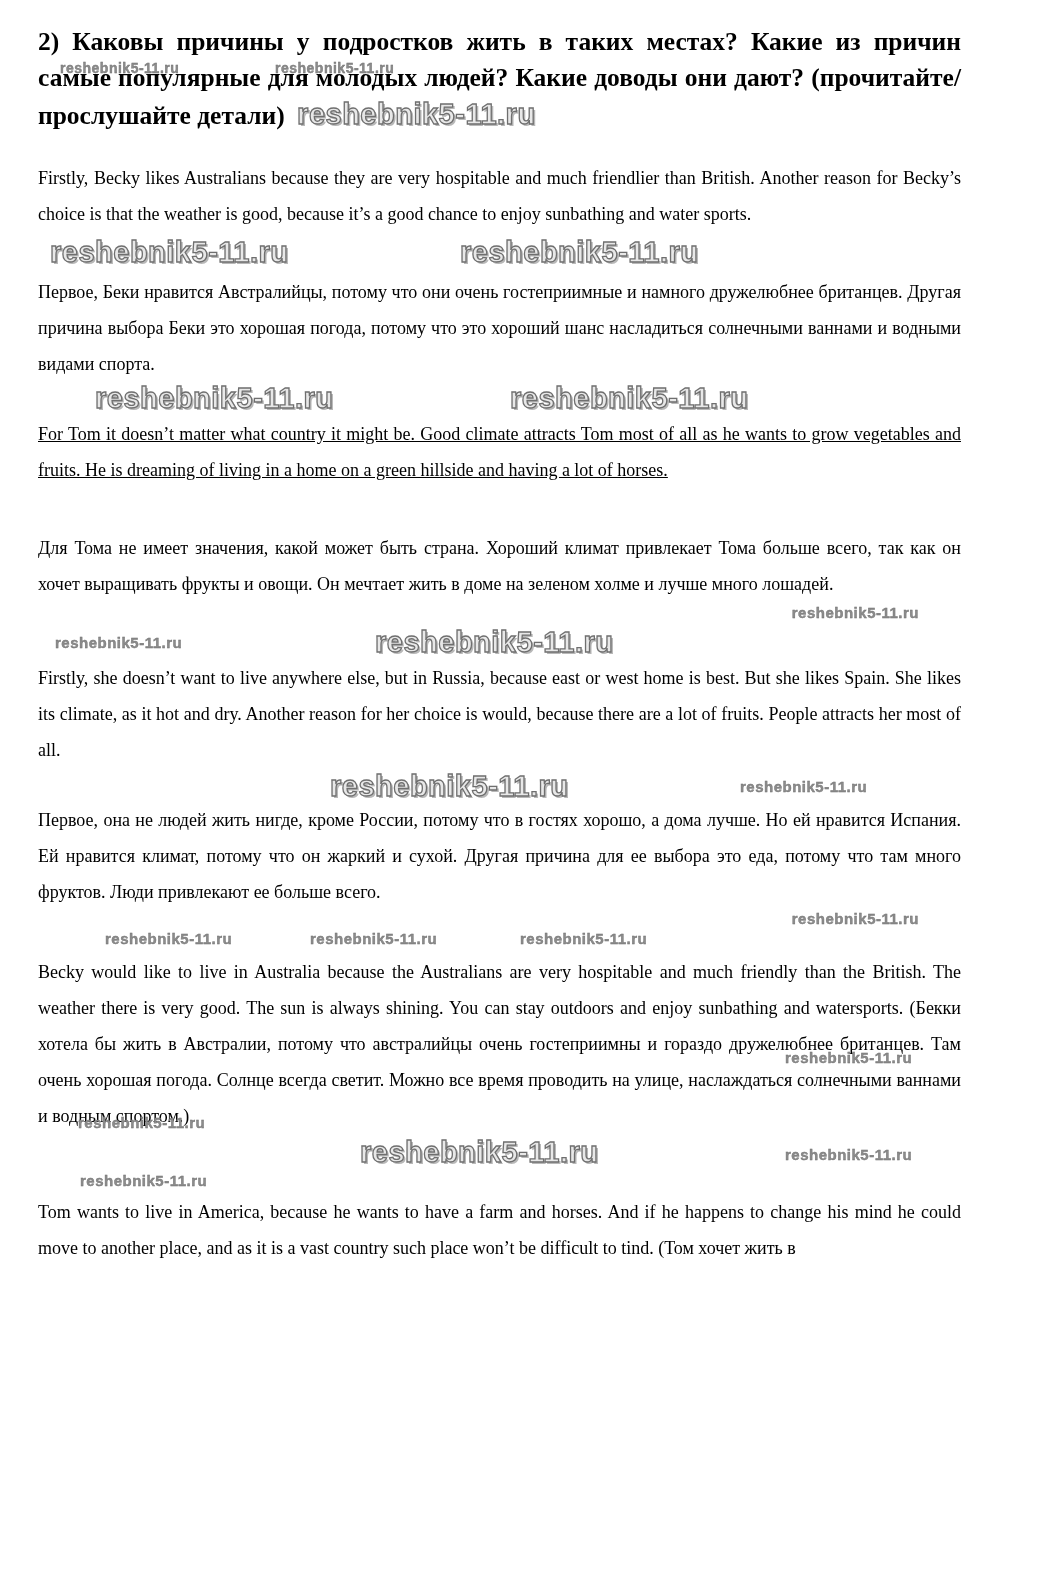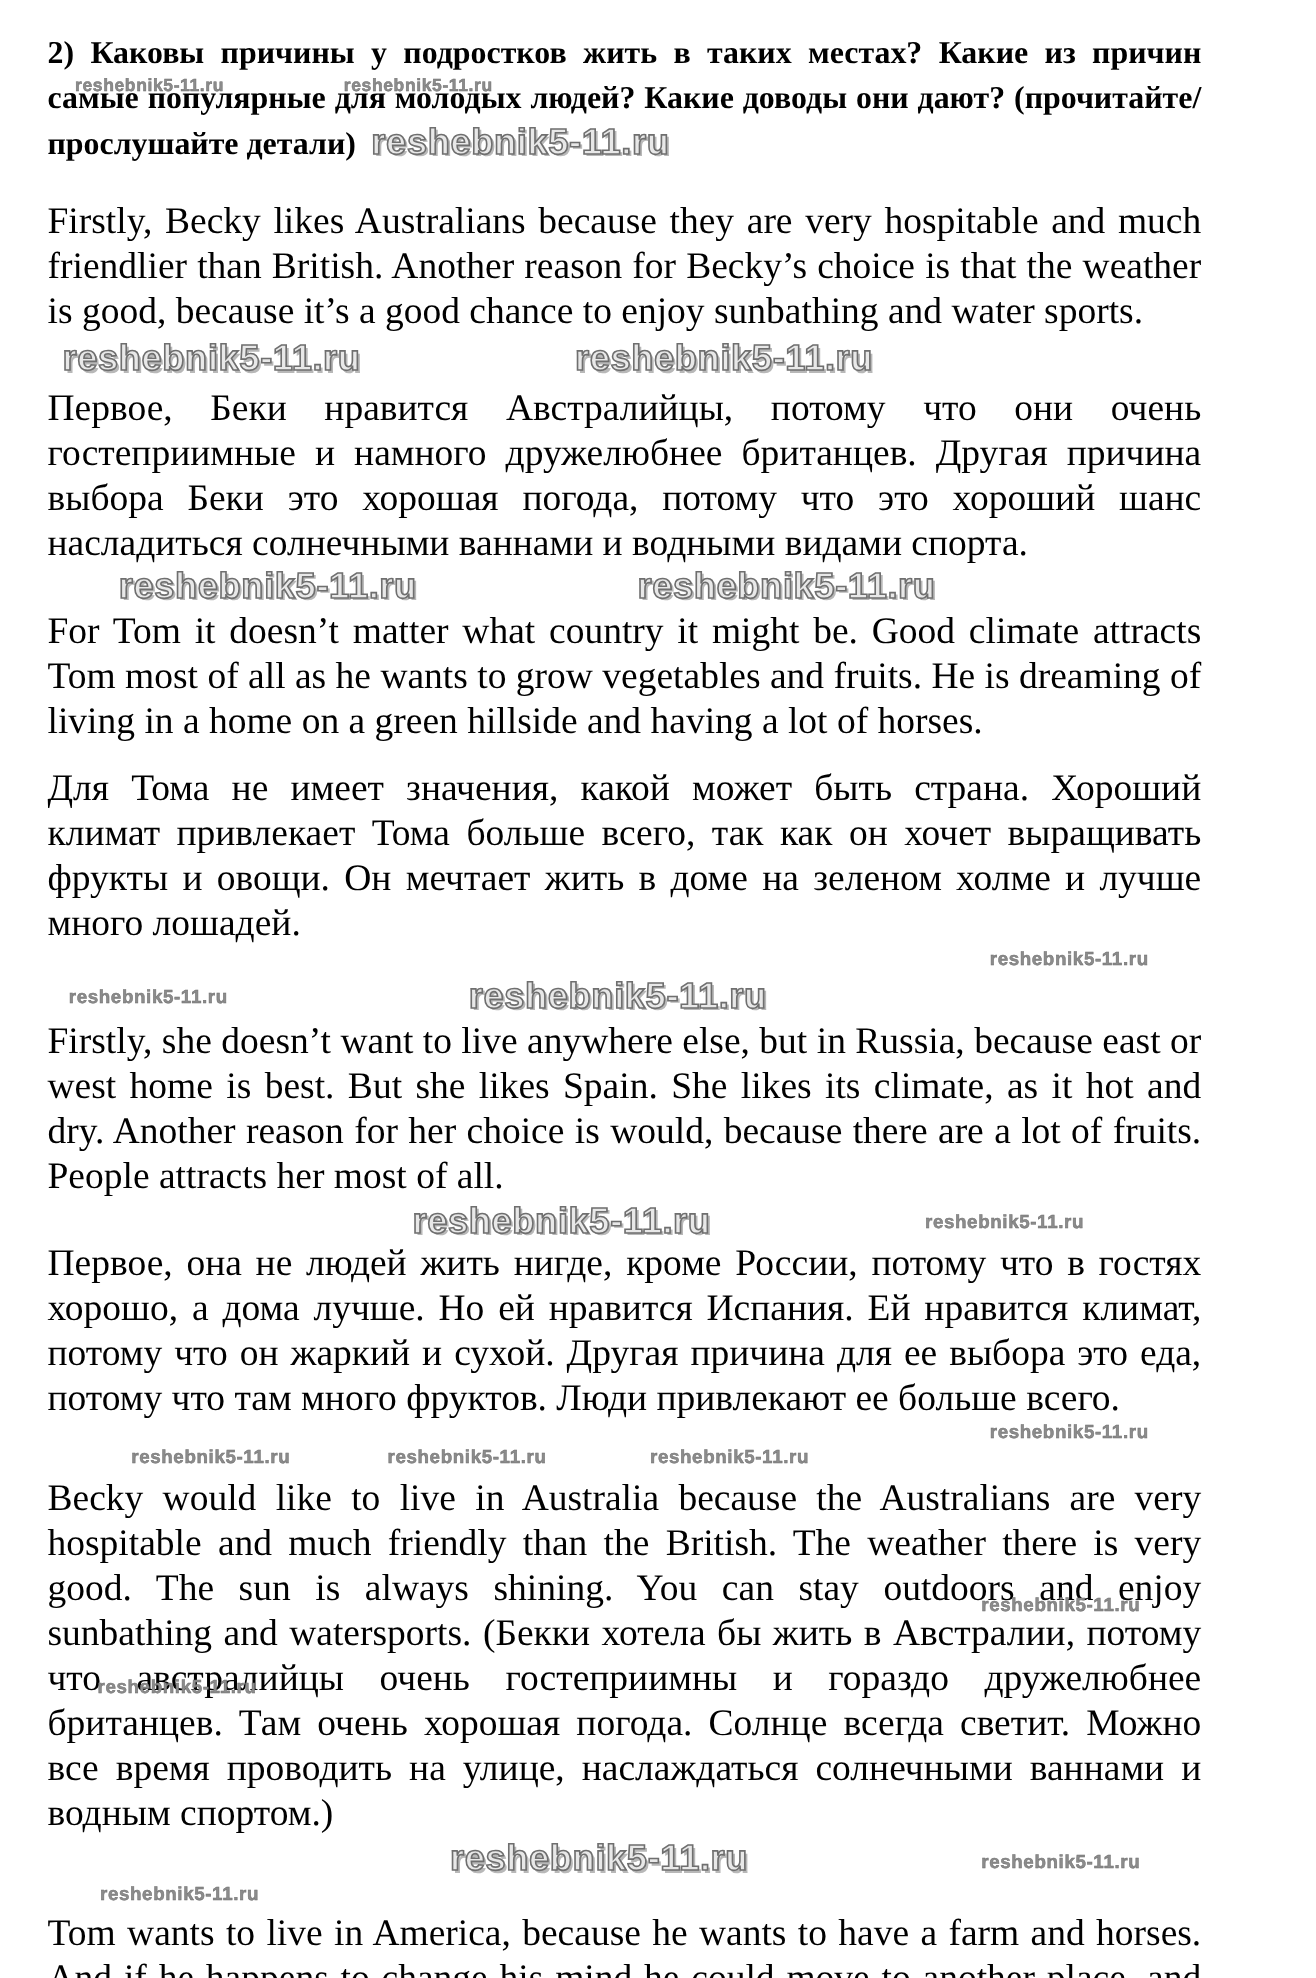--- a/index.html
+++ b/index.html
@@ -15,21 +15,21 @@
   }
   .heading {
     font-size: 25.5px;
     font-weight: bold;
     line-height: 36px;
     text-align: justify;
     margin: 0 0 26px 0;
     position: relative;
   }
   .para {
-    font-size: 30px;
+    font-size: 18px;
     line-height: 36px;
     text-align: justify;
     margin: 0;
   }
   .wm {
     font-family: Liberation Sans, sans-serif;
     font-weight: bold;
     white-space: nowrap;
     letter-spacing: 0.5px;
     user-select: none;
@@ -75,21 +75,21 @@
     <span class="wm wm-large wm-abs" style="left:422px;">reshebnik5-11.ru</span>
   </div>
 
   <p class="para">Первое, Беки нравится Австралийцы, потому что они очень гостеприимные и намного дружелюбнее британцев. Другая причина выбора Беки это хорошая погода, потому что это хороший шанс насладиться солнечными ваннами и водными видами спорта.</p>
 
   <div class="wmrow" style="height:34px;">
     <span class="wm wm-large wm-abs" style="left:57px;">reshebnik5-11.ru</span>
     <span class="wm wm-large wm-abs" style="left:472px;">reshebnik5-11.ru</span>
   </div>
 
-  <p class="para" style="margin-bottom:18px;">For Tom it doesn’t matter what country it might be. Good climate attracts Tom most of all as he wants to grow vegetables and fruits. He is dreaming of living in a home on a green hillside and having a lot of horses.</p>
+  <p class="para" style="margin-bottom:42px;text-decoration:underline;">For Tom it doesn’t matter what country it might be. Good climate attracts Tom most of all as he wants to grow vegetables and fruits. He is dreaming of living in a home on a green hillside and having a lot of horses.</p>
 
   <p class="para">Для Тома не имеет значения, какой может быть страна. Хороший климат привлекает Тома больше всего, так как он хочет выращивать фрукты и овощи. Он мечтает жить в доме на зеленом холме и лучше много лошадей.</p>
 
   <div class="wm-line-right" style="margin-top:2px;">
     <span class="wm wm-small">reshebnik5-11.ru</span>
   </div>
 
   <div class="wmrow" style="height:30px; margin:4px 0;">
     <span class="wm wm-small wm-abs" style="left:17px; top:8px;">reshebnik5-11.ru</span>
     <span class="wm wm-large wm-abs" style="left:337px;">reshebnik5-11.ru</span>

